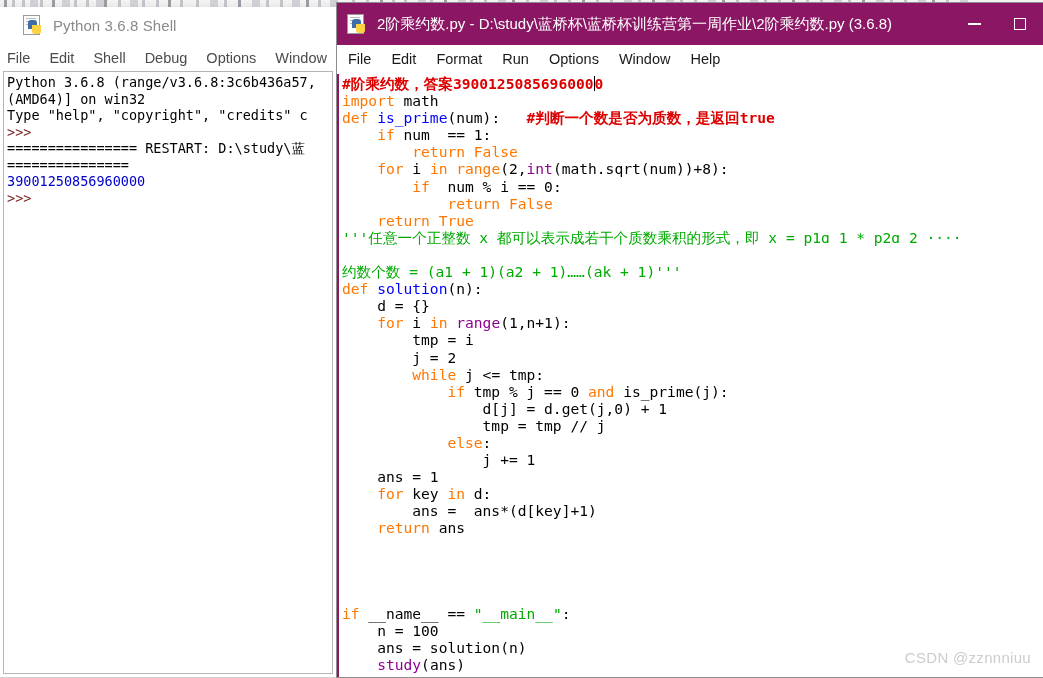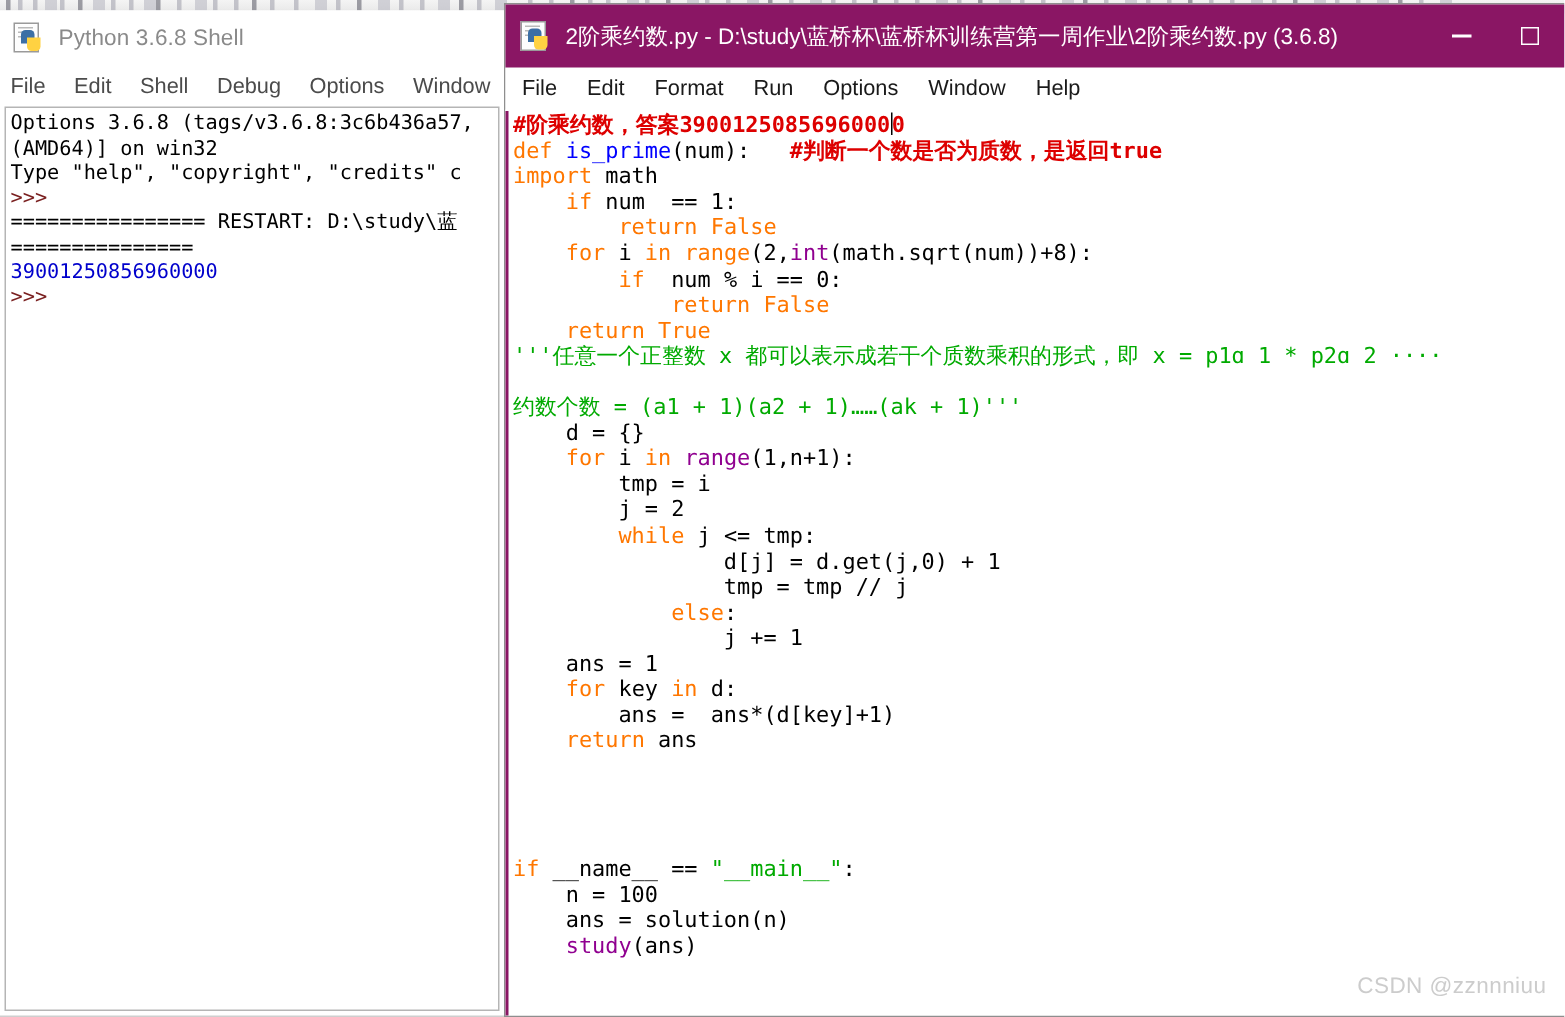--- a/index.html
+++ b/index.html
@@ -28,21 +28,21 @@
   
   #shell-window {
     position: absolute; left: 0; top: 7px;
     width: 337px; height: 671px;
     background: #ffffff;
     border: 1px solid #cfcfcf;
     border-left: none; border-top: none;
   }
   .shell-titlebar {
     height: 37px; background:#ffffff;
-    display: flex; align-items: center; padding-left: 9px;
+    display: flex; align-items: center; padding-left: 23px;
   }
   .py-icon {
     position: relative; width: 21px; height: 21px; flex: 0 0 21px; margin-right: 9px;
   }
   .py-icon .doc {
     position: absolute; left: 0; top: 0; width: 17px; height: 20px;
     background: #fdfdfd; border: 1px solid #9a9a9a;
     box-shadow: 0 0 0 0.5px #ffffff inset;
   }
   .py-icon .doc:after {
@@ -232,21 +232,21 @@
     <div class="shell-menubar" id="shell-menu">
         <span class="mi">File</span>
         <span class="mi">Edit</span>
         <span class="mi">Shell</span>
         <span class="mi">Debug</span>
         <span class="mi">Options</span>
         <span class="mi">Window</span>
       </div>
 
     <div class="shell-text-area" id="shell-out">
-        <div class="shell-line">Options 3.6.8 (tags/v3.6.8:3c6b436a57,</div>
+        <div class="shell-line">Python 3.6.8 (range/v3.6.8:3c6b436a57,</div>
         <div class="shell-line">(AMD64)] on win32</div>
         <div class="shell-line">Type "help", "copyright", "credits" c</div>
         <div class="shell-line prompt">&gt;&gt;&gt;</div>
         <div class="shell-line">================ RESTART: D:\study\蓝</div>
         <div class="shell-line">===============</div>
         <div class="shell-line out">39001250856960000</div>
         <div class="shell-line prompt">&gt;&gt;&gt;</div>
       </div>
   </div>
 
@@ -274,36 +274,38 @@
         <span class="mi">Edit</span>
         <span class="mi">Format</span>
         <span class="mi">Run</span>
         <span class="mi">Options</span>
         <span class="mi">Window</span>
         <span class="mi">Help</span>
       </div>
 
     <div class="ed-code-area" id="code-area">
         <div class="code-line"><span class="tok-com">#阶乘约数，答案3900125085696000</span><span class="caret"></span><span class="tok-com">0</span></div>
+        <div class="code-line"><span class="tok-kw">import</span><span class="tok-plain"> math</span></div>
         <div class="code-line"><span class="tok-kw">def</span><span class="tok-plain"> </span><span class="tok-def">is_prime</span><span class="tok-plain">(num):   </span><span class="tok-com">#判断一个数是否为质数，是返回true</span></div>
-        <div class="code-line"><span class="tok-kw">import</span><span class="tok-plain"> math</span></div>
         <div class="code-line"><span class="tok-plain">    </span><span class="tok-kw">if</span><span class="tok-plain"> num  == 1:</span></div>
         <div class="code-line"><span class="tok-plain">        </span><span class="tok-kw">return</span><span class="tok-plain"> </span><span class="tok-kw">False</span></div>
         <div class="code-line"><span class="tok-plain">    </span><span class="tok-kw">for</span><span class="tok-plain"> i </span><span class="tok-kw">in</span><span class="tok-plain"> </span><span class="tok-kw">range</span><span class="tok-plain">(2,</span><span class="tok-builtin">int</span><span class="tok-plain">(math.sqrt(num))+8):</span></div>
         <div class="code-line"><span class="tok-plain">        </span><span class="tok-kw">if</span><span class="tok-plain">  num % i == 0:</span></div>
         <div class="code-line"><span class="tok-plain">            </span><span class="tok-kw">return</span><span class="tok-plain"> </span><span class="tok-kw">False</span></div>
         <div class="code-line"><span class="tok-plain">    </span><span class="tok-kw">return</span><span class="tok-plain"> </span><span class="tok-kw">True</span></div>
         <div class="code-line"><span class="tok-str">'''任意一个正整数 x 都可以表示成若干个质数乘积的形式，即 x = p1ɑ 1 * p2ɑ 2 ····</span></div>
         <div class="code-line">&nbsp;</div>
         <div class="code-line"><span class="tok-str">约数个数 = (a1 + 1)(a2 + 1)……(ak + 1)'''</span></div>
+        <div class="code-line"><span class="tok-kw">def</span><span class="tok-plain"> </span><span class="tok-def">solution</span><span class="tok-plain">(n):</span></div>
         <div class="code-line"><span class="tok-plain">    d = {}</span></div>
         <div class="code-line"><span class="tok-plain">    </span><span class="tok-kw">for</span><span class="tok-plain"> i </span><span class="tok-kw">in</span><span class="tok-plain"> </span><span class="tok-builtin">range</span><span class="tok-plain">(1,n+1):</span></div>
         <div class="code-line"><span class="tok-plain">        tmp = i</span></div>
         <div class="code-line"><span class="tok-plain">        j = 2</span></div>
         <div class="code-line"><span class="tok-plain">        </span><span class="tok-kw">while</span><span class="tok-plain"> j &lt;= tmp:</span></div>
+        <div class="code-line"><span class="tok-plain">            </span><span class="tok-kw">if</span><span class="tok-plain"> tmp % j == 0 </span><span class="tok-kw">and</span><span class="tok-plain"> is_prime(j):</span></div>
         <div class="code-line"><span class="tok-plain">                d[j] = d.get(j,0) + 1</span></div>
         <div class="code-line"><span class="tok-plain">                tmp = tmp // j</span></div>
         <div class="code-line"><span class="tok-plain">            </span><span class="tok-kw">else</span><span class="tok-plain">:</span></div>
         <div class="code-line"><span class="tok-plain">                j += 1</span></div>
         <div class="code-line"><span class="tok-plain">    ans = 1</span></div>
         <div class="code-line"><span class="tok-plain">    </span><span class="tok-kw">for</span><span class="tok-plain"> key </span><span class="tok-kw">in</span><span class="tok-plain"> d:</span></div>
         <div class="code-line"><span class="tok-plain">        ans =  ans*(d[key]+1)</span></div>
         <div class="code-line"><span class="tok-plain">    </span><span class="tok-kw">return</span><span class="tok-plain"> ans</span></div>
         <div class="code-line">&nbsp;</div>
         <div class="code-line">&nbsp;</div>

